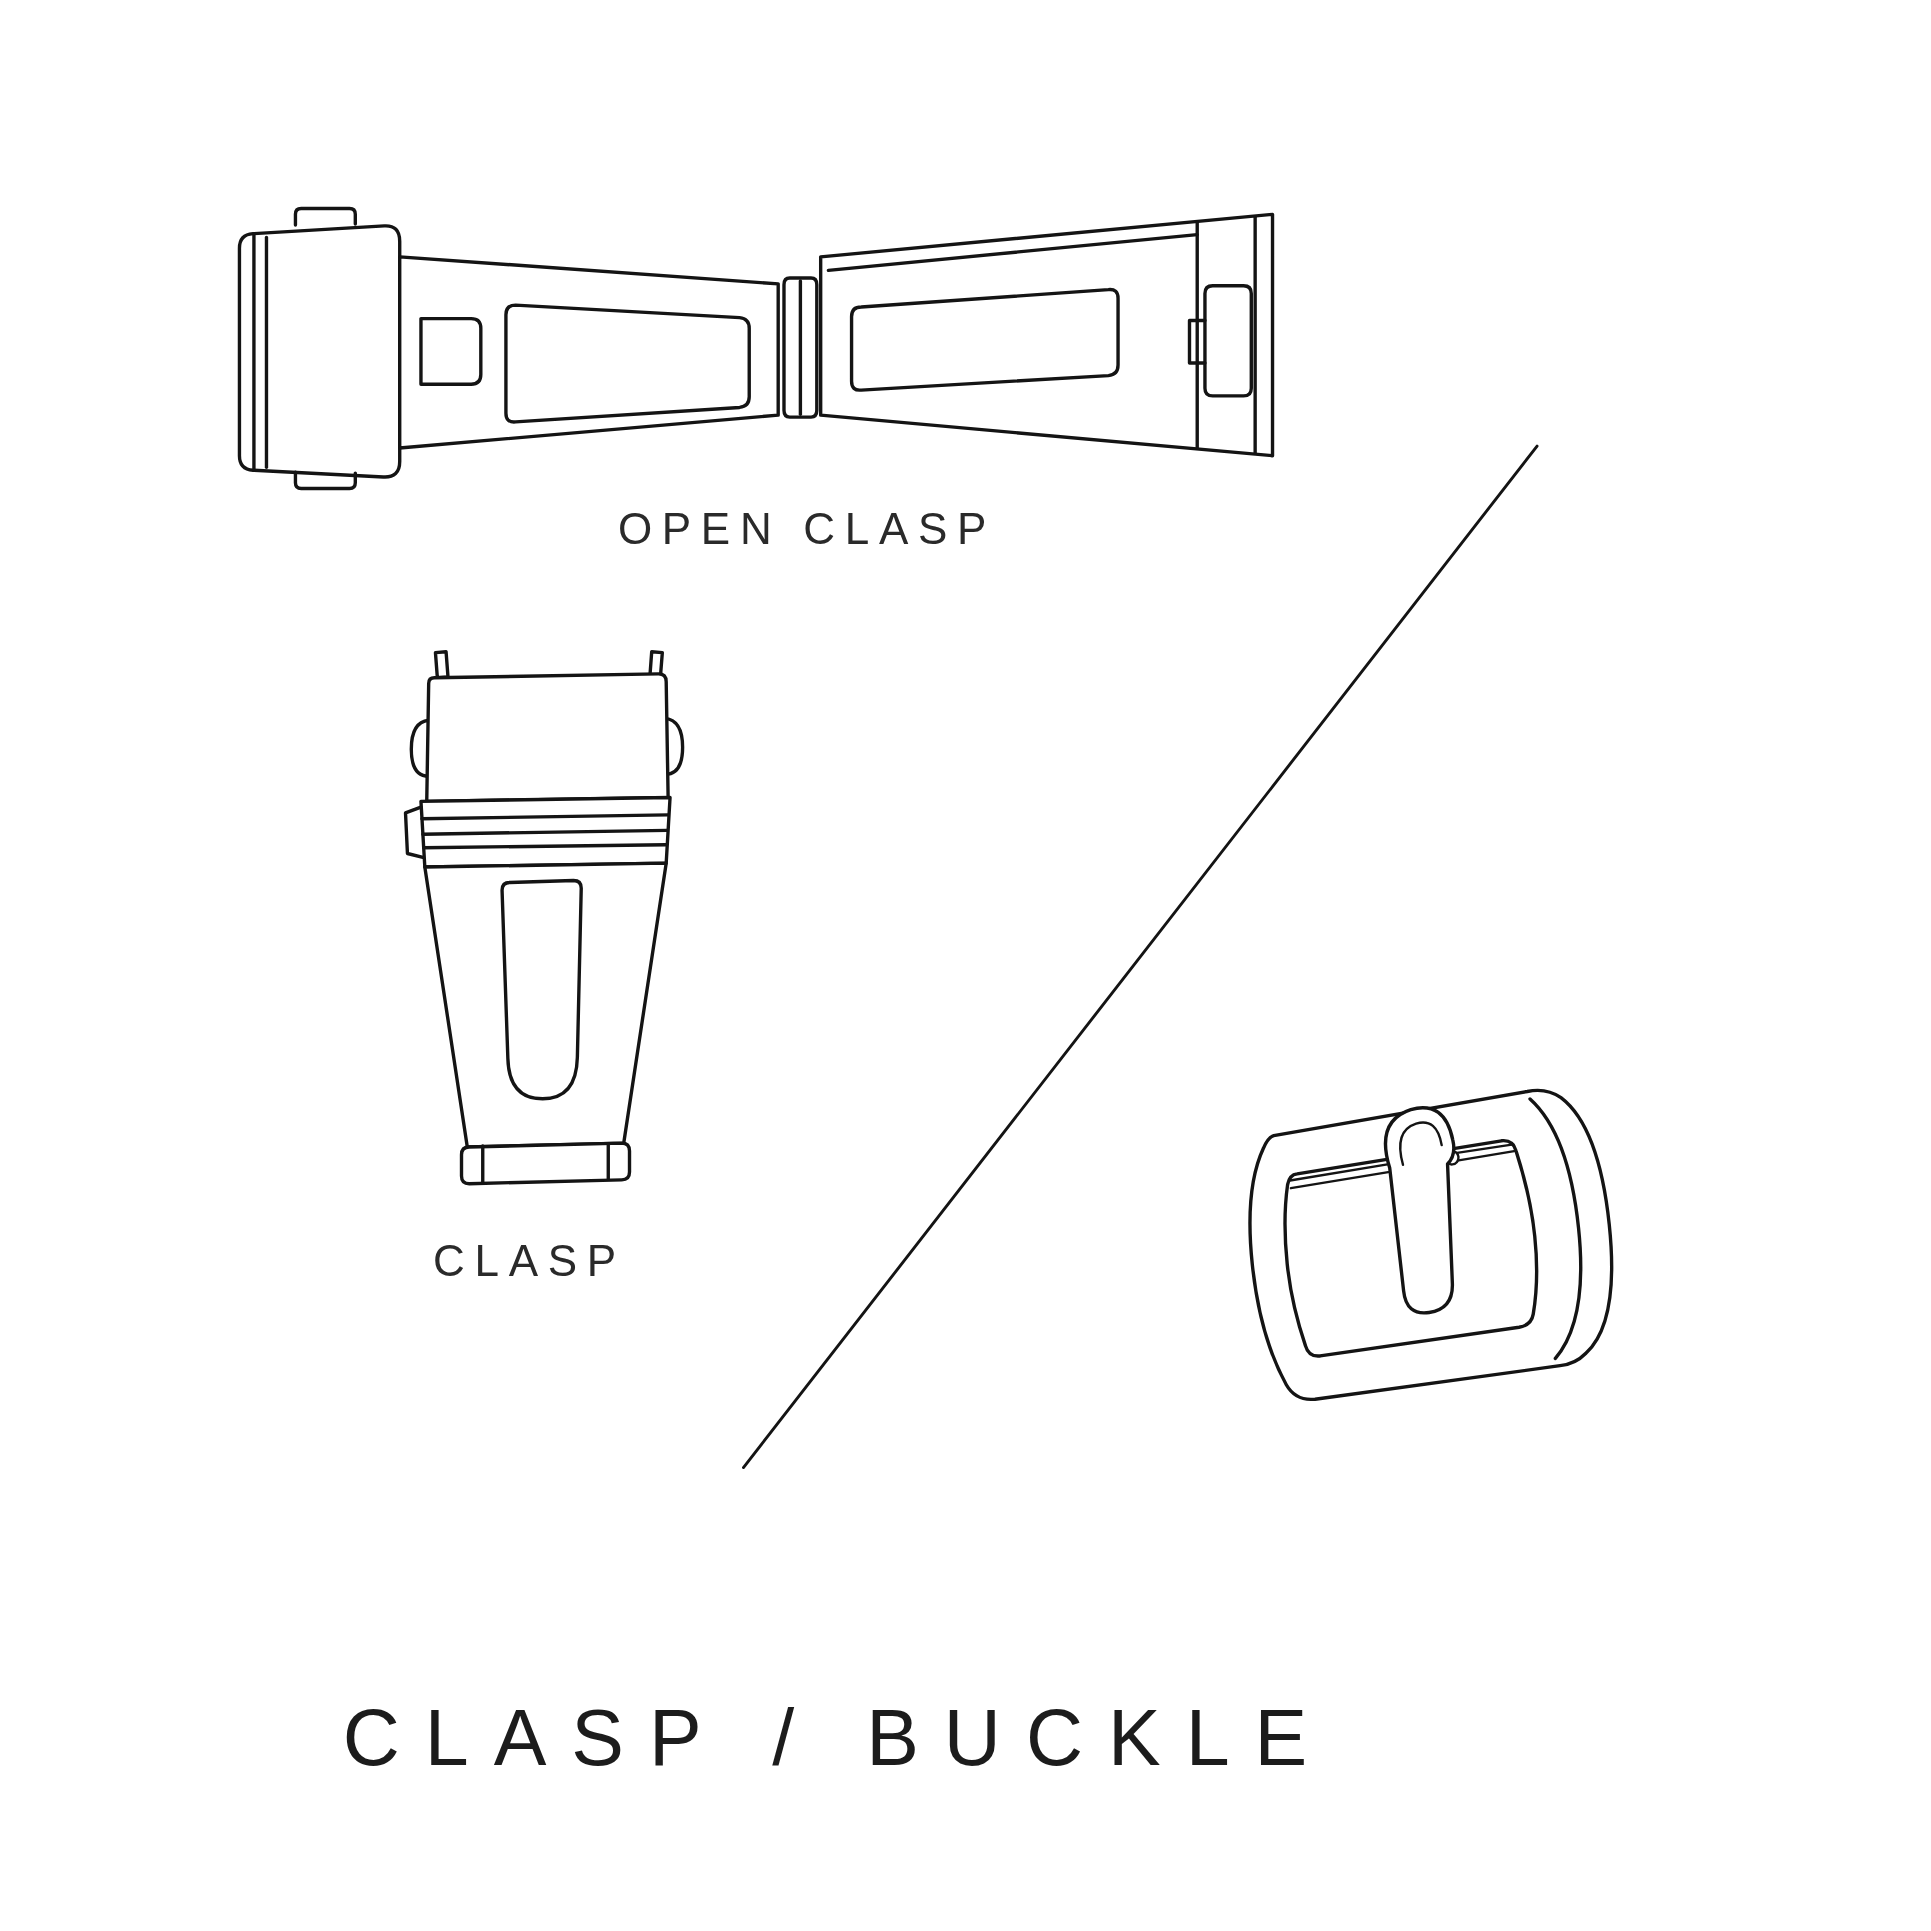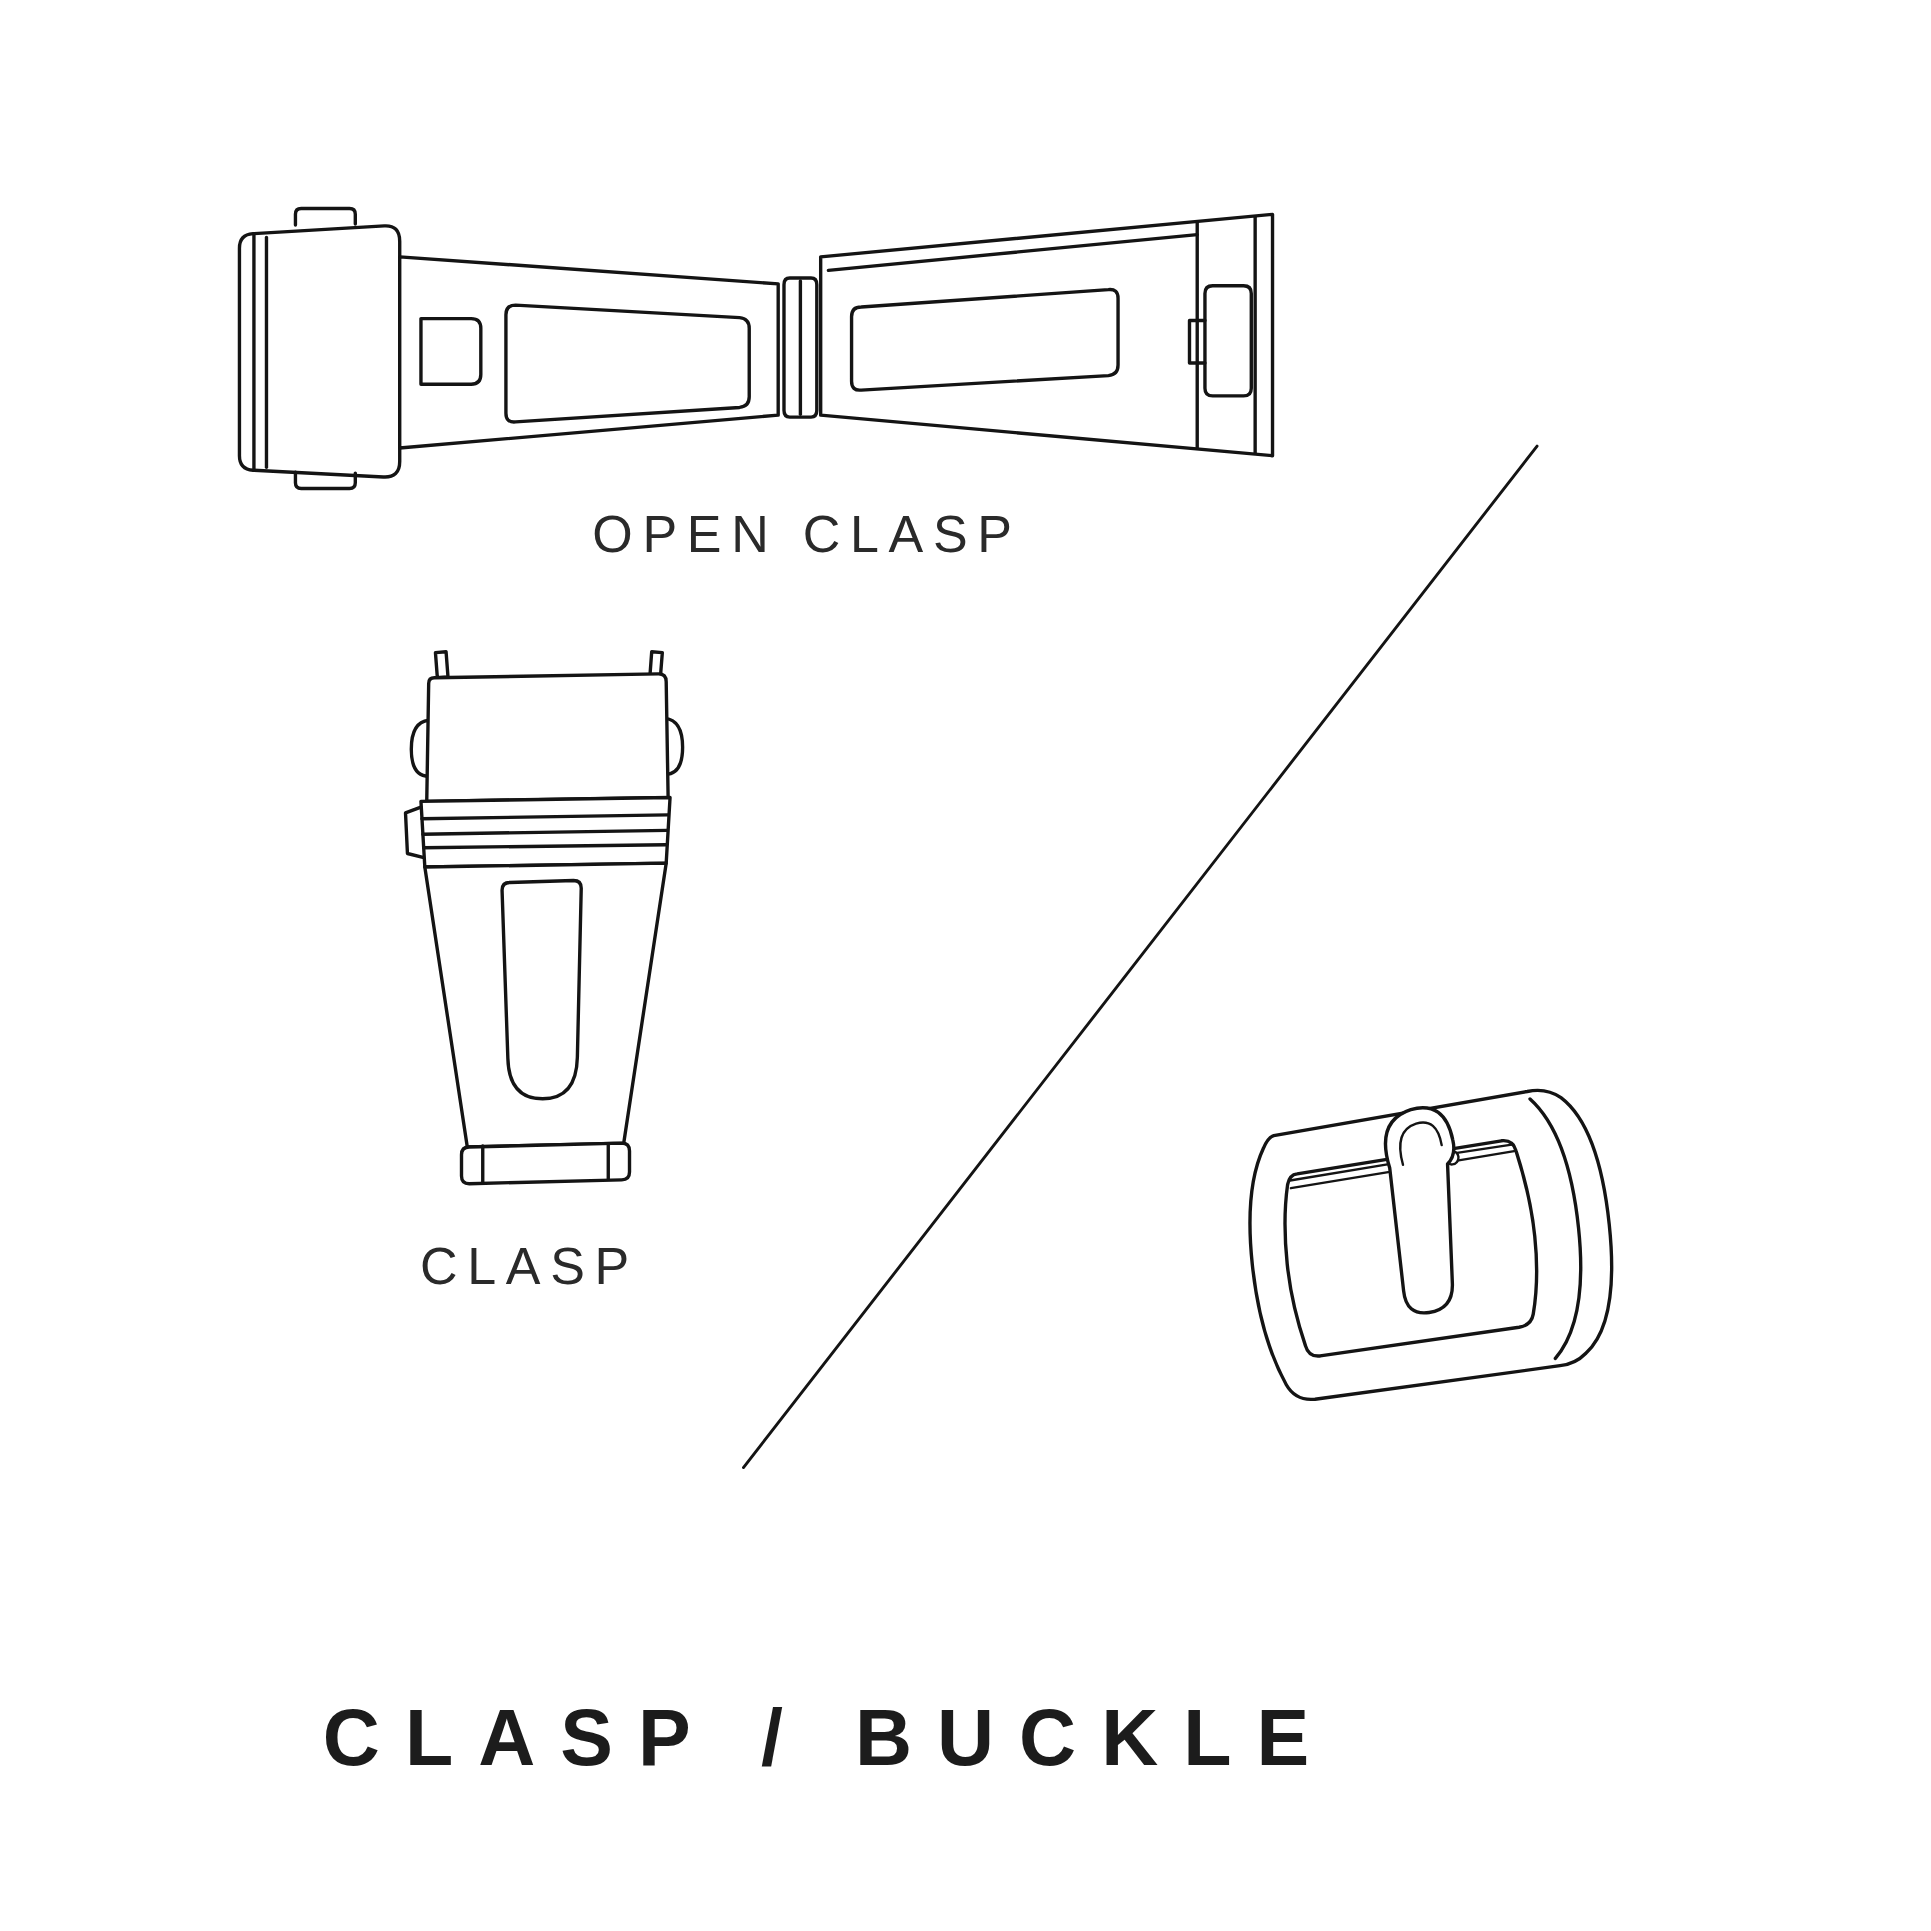--- a/index.html
+++ b/index.html
@@ -1,26 +1,26 @@
 <!DOCTYPE html>
 <html><head>
 <meta charset="utf-8">
 <style>
   html,body{margin:0;padding:0;}
   body{
     width:1931px;height:1931px;position:relative;background:#ffffff;
     font-family:"Liberation Sans", sans-serif;color:#1f1f1f;overflow:hidden;
   }
   .label{
-    position:absolute;text-align:center;font-size:52px;letter-spacing:9.7px;
+    position:absolute;text-align:center;font-size:44px;letter-spacing:9.7px;
     font-weight:400;color:#2a2a2a;white-space:nowrap;
   }
   .page-title{
     position:absolute;left:0;top:1692px;width:1657px;text-align:center;
-    font-size:79px;letter-spacing:25px;font-weight:700;color:#1c1c1c;white-space:nowrap;
+    font-size:79px;letter-spacing:25px;font-weight:400;color:#1c1c1c;white-space:nowrap;padding-left:9px;
   }
   svg{position:absolute;left:0;top:0;}
   .ln{fill:#ffffff;stroke:#141414;stroke-width:3.5;stroke-linejoin:round;stroke-linecap:round;}
   .st{fill:none;stroke:#141414;stroke-width:3.5;stroke-linejoin:round;stroke-linecap:round;}
   .thin{fill:none;stroke:#141414;stroke-width:2.5;stroke-linejoin:round;stroke-linecap:round;}
 </style>
 </head>
 <body>
 
 <svg width="1931" height="1931" viewBox="0 0 2000 2000">

